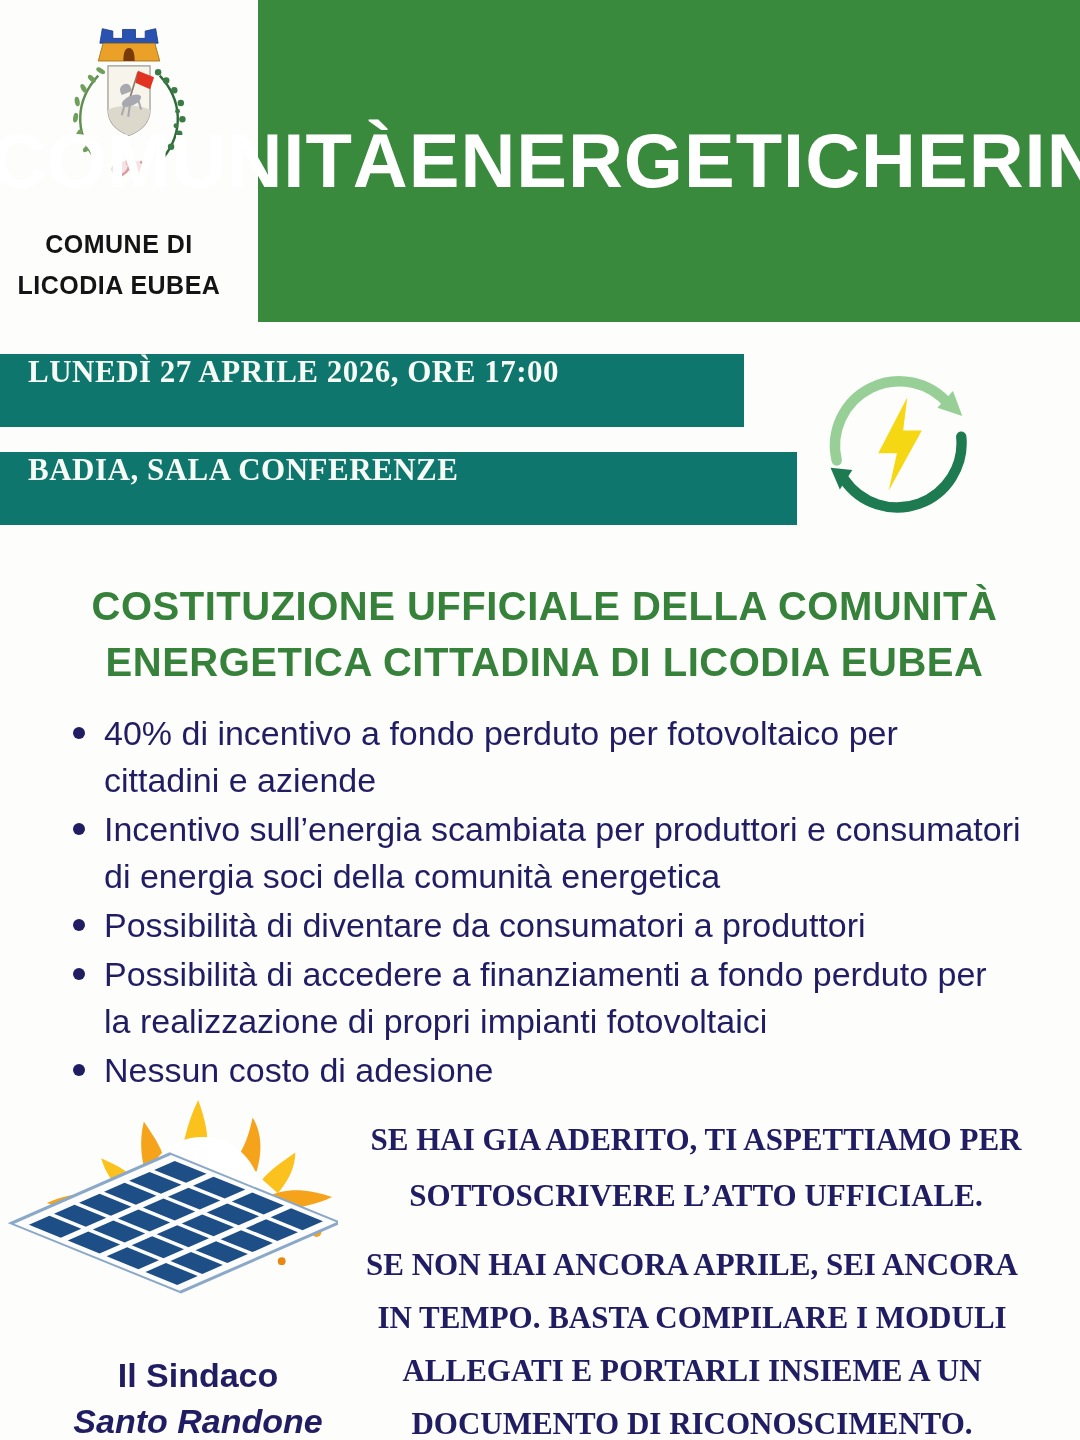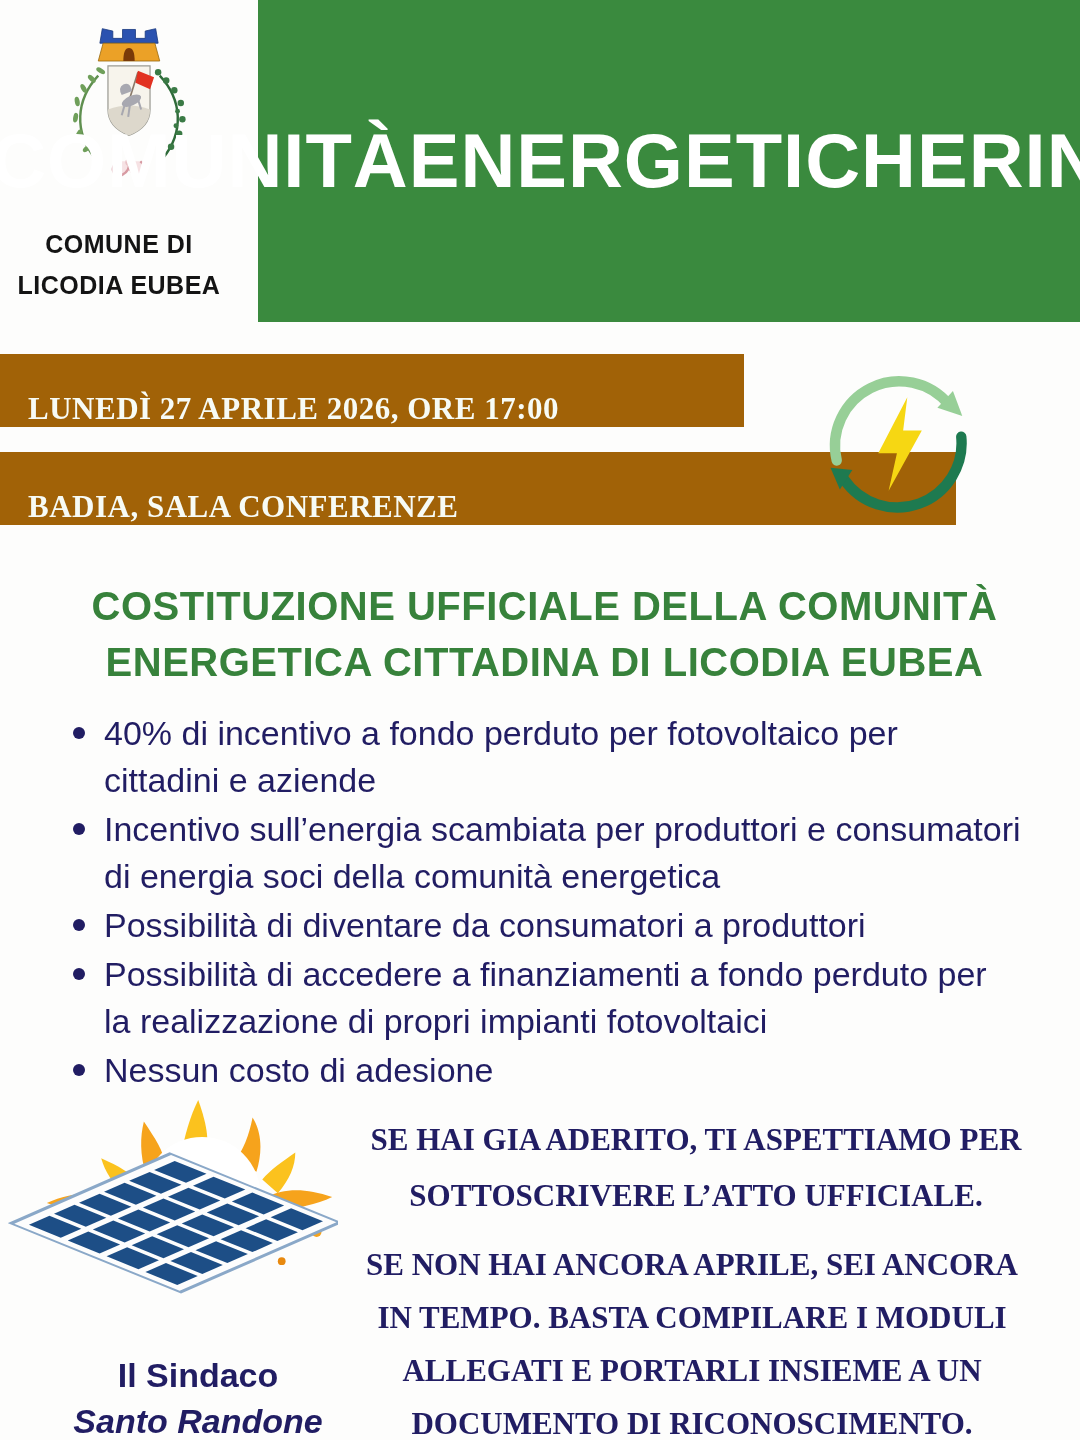--- a/index.html
+++ b/index.html
@@ -21,26 +21,26 @@
   
   .title-block{
     left:258px;top:0;width:822px;height:322px;background:#3a8a3e;
     display:flex;flex-direction:row;justify-content:center;align-items:center;
     color:#ffffff;font-weight:bold;font-size:76px;line-height:94px;letter-spacing:1px;
   }
   .title-line{white-space:nowrap;}
 
   
   .banner{
-    background:#a16207;color:#f7fbf5;display:flex;align-items:flex-end;
+    background:#0f766e;color:#f7fbf5;display:flex;align-items:flex-start;
     font-family:"Liberation Serif",serif;font-weight:bold;letter-spacing:.5px;
     padding-left:28px;box-sizing:border-box;white-space:nowrap;
   }
   .banner-date{left:0;top:354px;width:744px;height:73px;font-size:31px;}
-  .banner-loc{left:0;top:452px;width:956px;height:73px;font-size:31px;}
+  .banner-loc{left:0;top:452px;width:797px;height:73px;font-size:31px;}
 
   
   .energy-svg{left:816px;top:362px;width:166px;height:166px;}
 
   
   .heading{
     left:0;top:578px;width:1080px;text-align:center;
     color:#37823b;font-weight:bold;font-size:40px;line-height:56px;letter-spacing:.5px;
   }
   .heading div{white-space:nowrap;padding-left:9px;}

